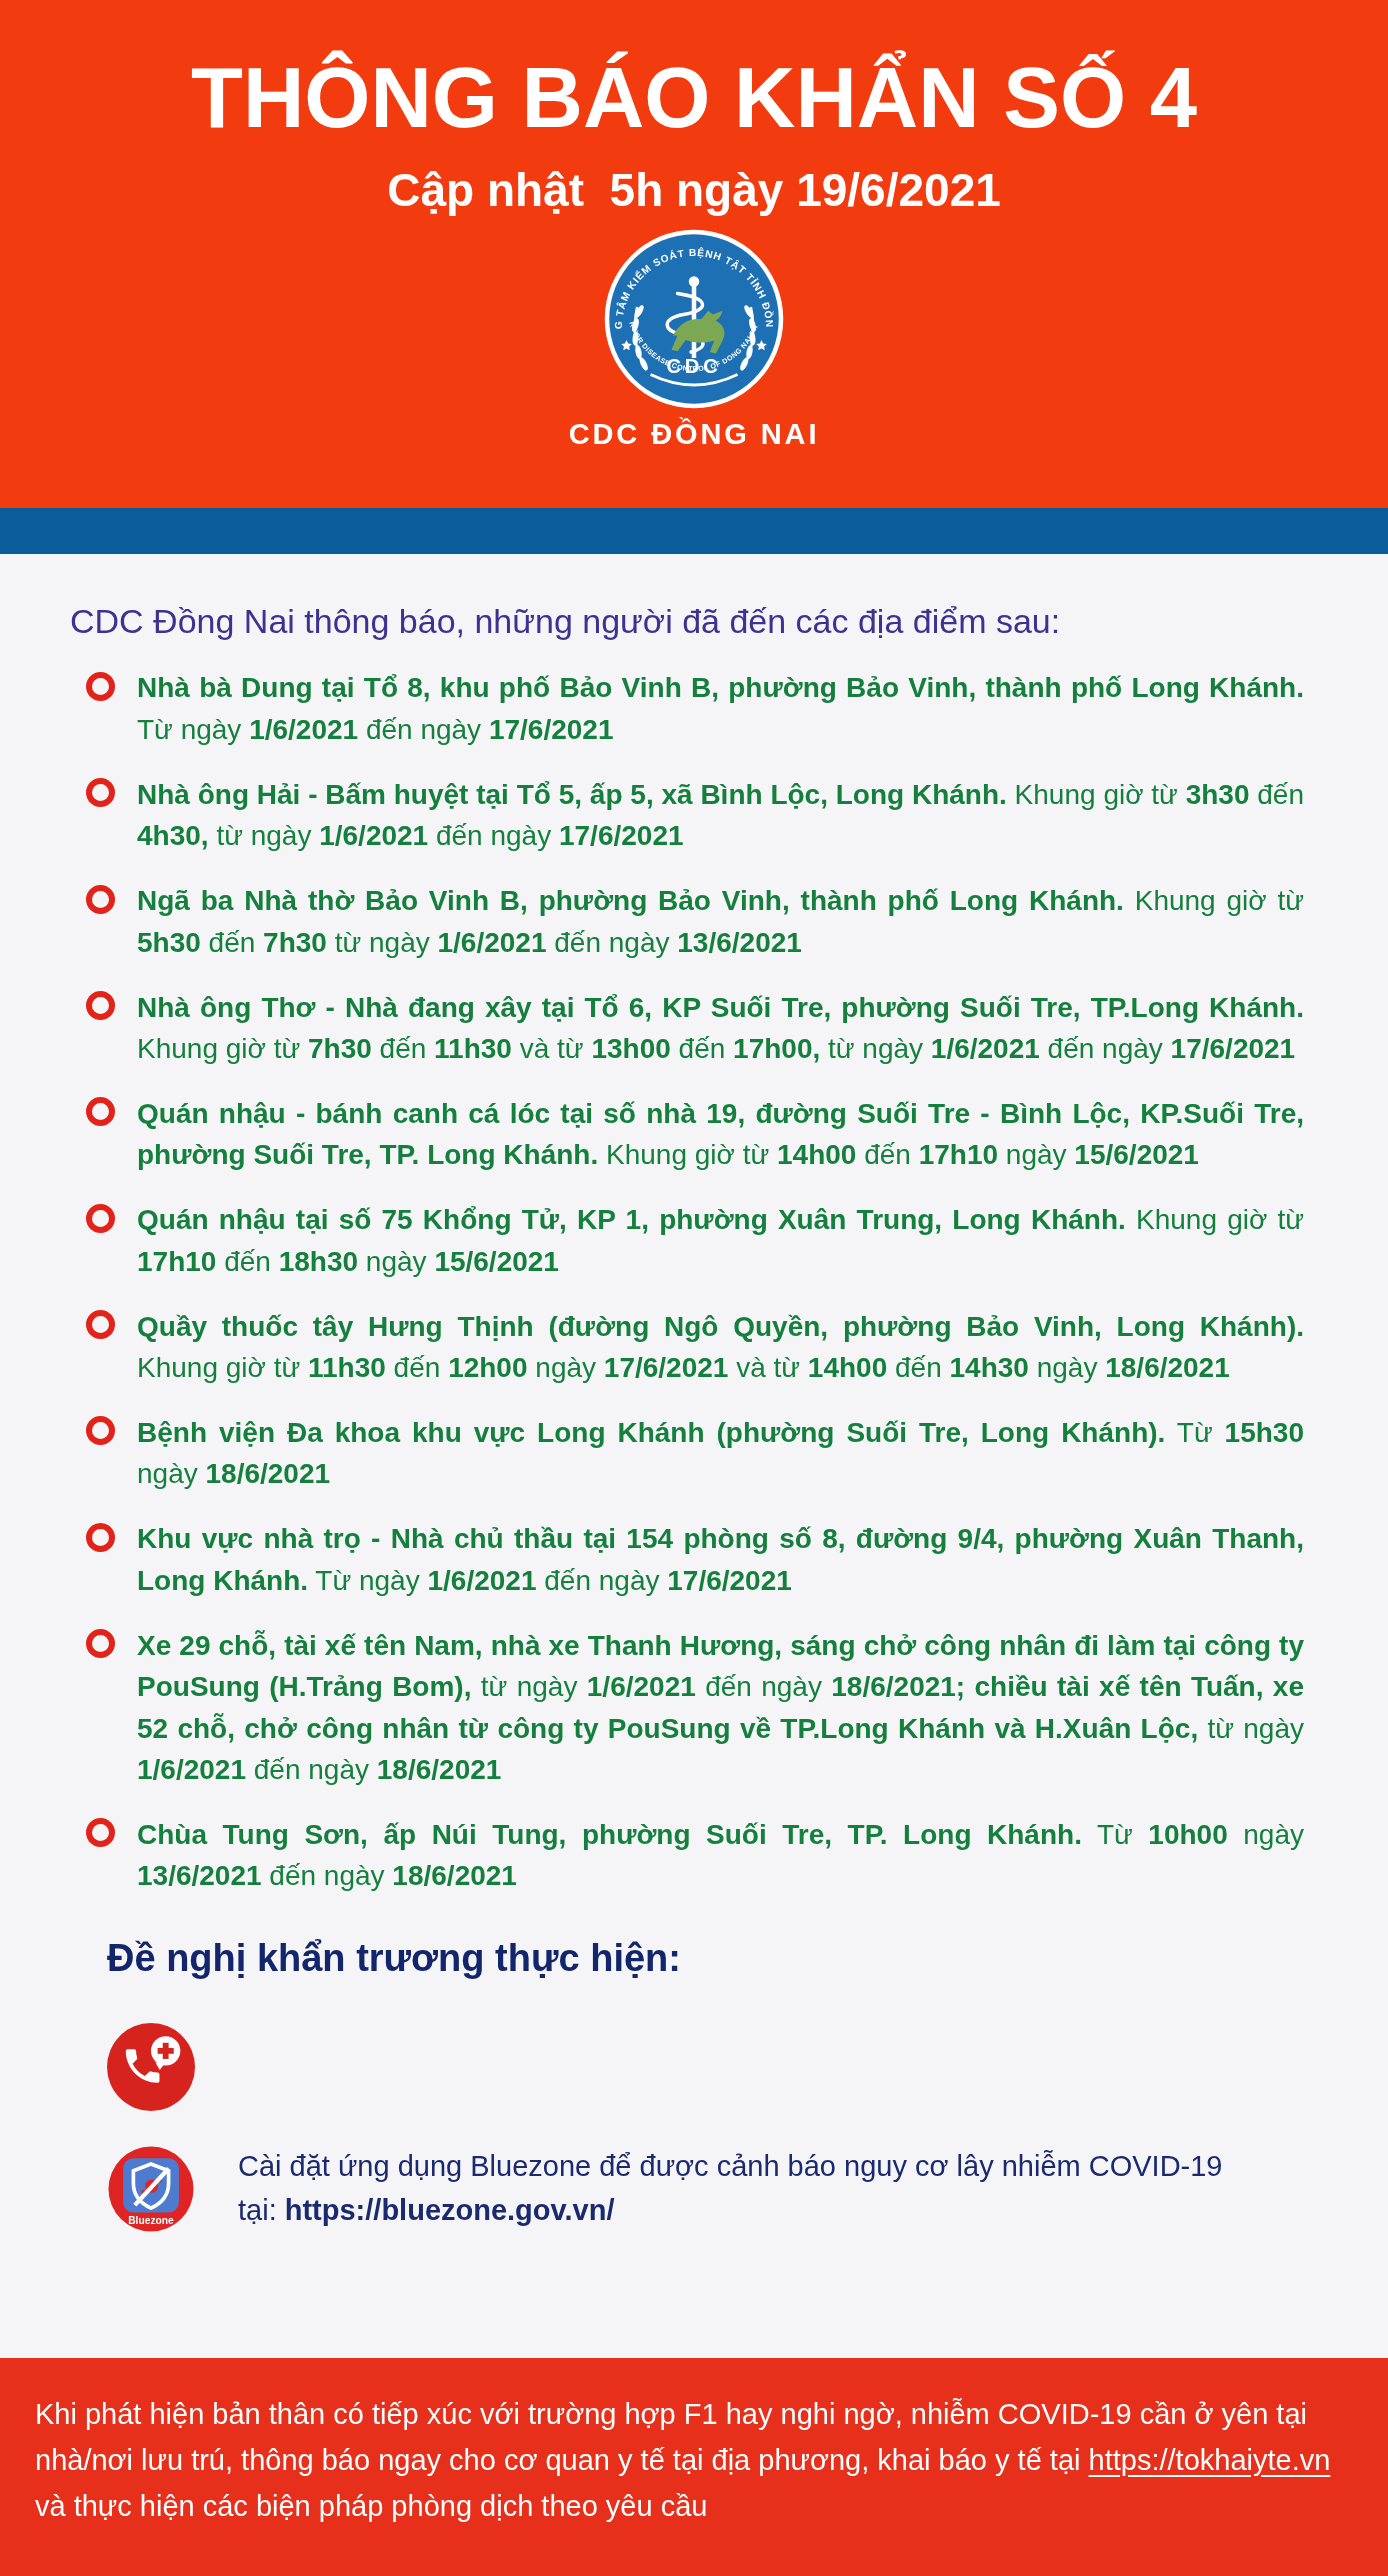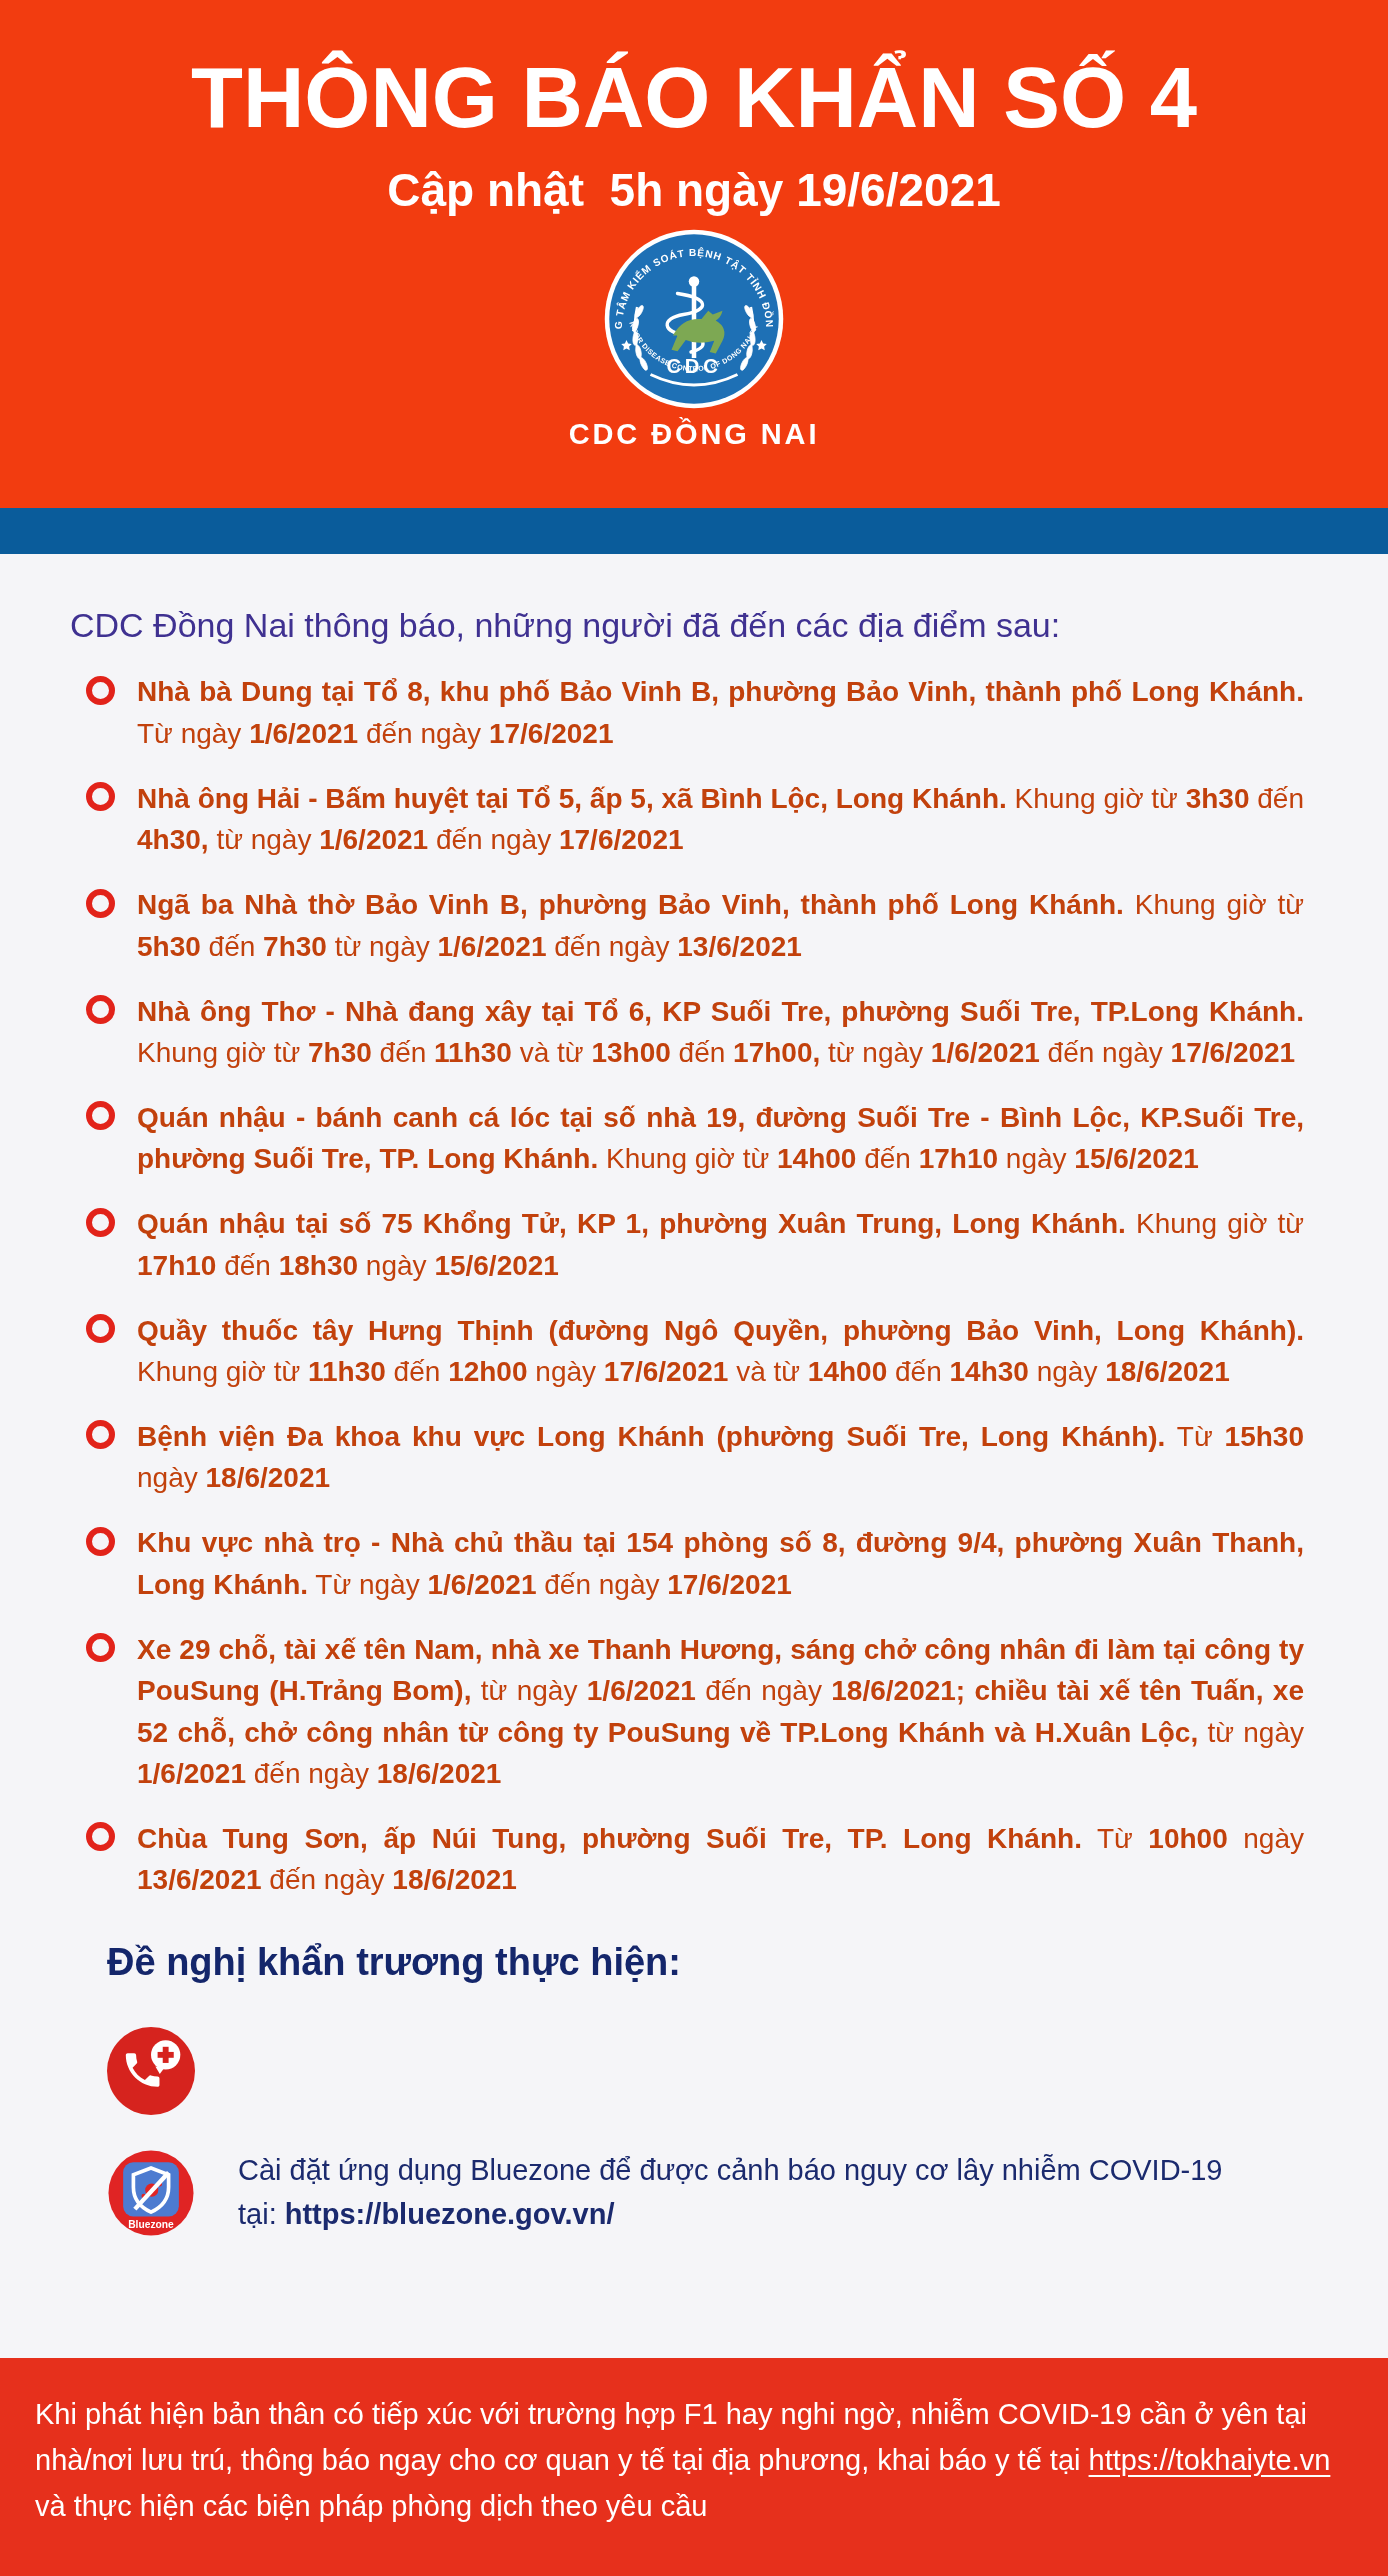--- a/index.html
+++ b/index.html
@@ -17,29 +17,29 @@
   .title{
     margin:34px 0 0;font-size:85px;font-weight:700;line-height:1.5;
     letter-spacing:0;white-space:nowrap;
   }
   .subtitle{font-size:46px;font-weight:700;margin-top:1.5px;}
   .logo{width:180px;height:180px;margin-top:11.8px;}
   .org{font-size:29px;font-weight:700;letter-spacing:2.9px;margin-top:8.8px;}
   
   .stripe{height:46px;flex:0 0 46px;background:#0A5C9B;}
   
-  main{flex:1 1 auto;overflow:hidden;padding:36px 84px 0 70px;margin-top:16px;}
+  main{flex:1 1 auto;overflow:hidden;padding:48px 84px 0 70px;}
   .intro{font-size:34px;color:#3F3191;margin:0 0 26.4px 0;}
   ul.locations{list-style:none;margin:0;padding:0 0 0 16px;}
   li.loc{display:flex;gap:22px;margin-bottom:23.5px;}
   .ring{
     flex:0 0 29px;width:29px;height:29px;box-sizing:border-box;
     border:6.6px solid #E2231A;border-radius:50%;margin-top:4.4px;background:transparent;
   }
-  .loc-text{flex:1;font-size:28px;line-height:1.48;color:#c2410c;text-align:justify;}
+  .loc-text{flex:1;font-size:28px;line-height:1.48;color:#15803d;text-align:justify;}
   .seg{font-weight:400;}
   .seg.b{font-weight:700;}
   .seg.u{text-decoration:underline;text-underline-offset:5.1px;}
   .h2{font-size:38px;font-weight:700;color:#14266B;margin:40px 0 43px 37px;}
   .action{display:flex;align-items:center;gap:43px;margin:0 0 34px 37px;}
   .action-icon{flex:0 0 88px;width:88px;height:88px;}
   .action-icon svg{display:block;}
   .action-text{font-size:29px;line-height:1.5;color:#1B2A6E;max-width:1028px;}
   
   footer{

